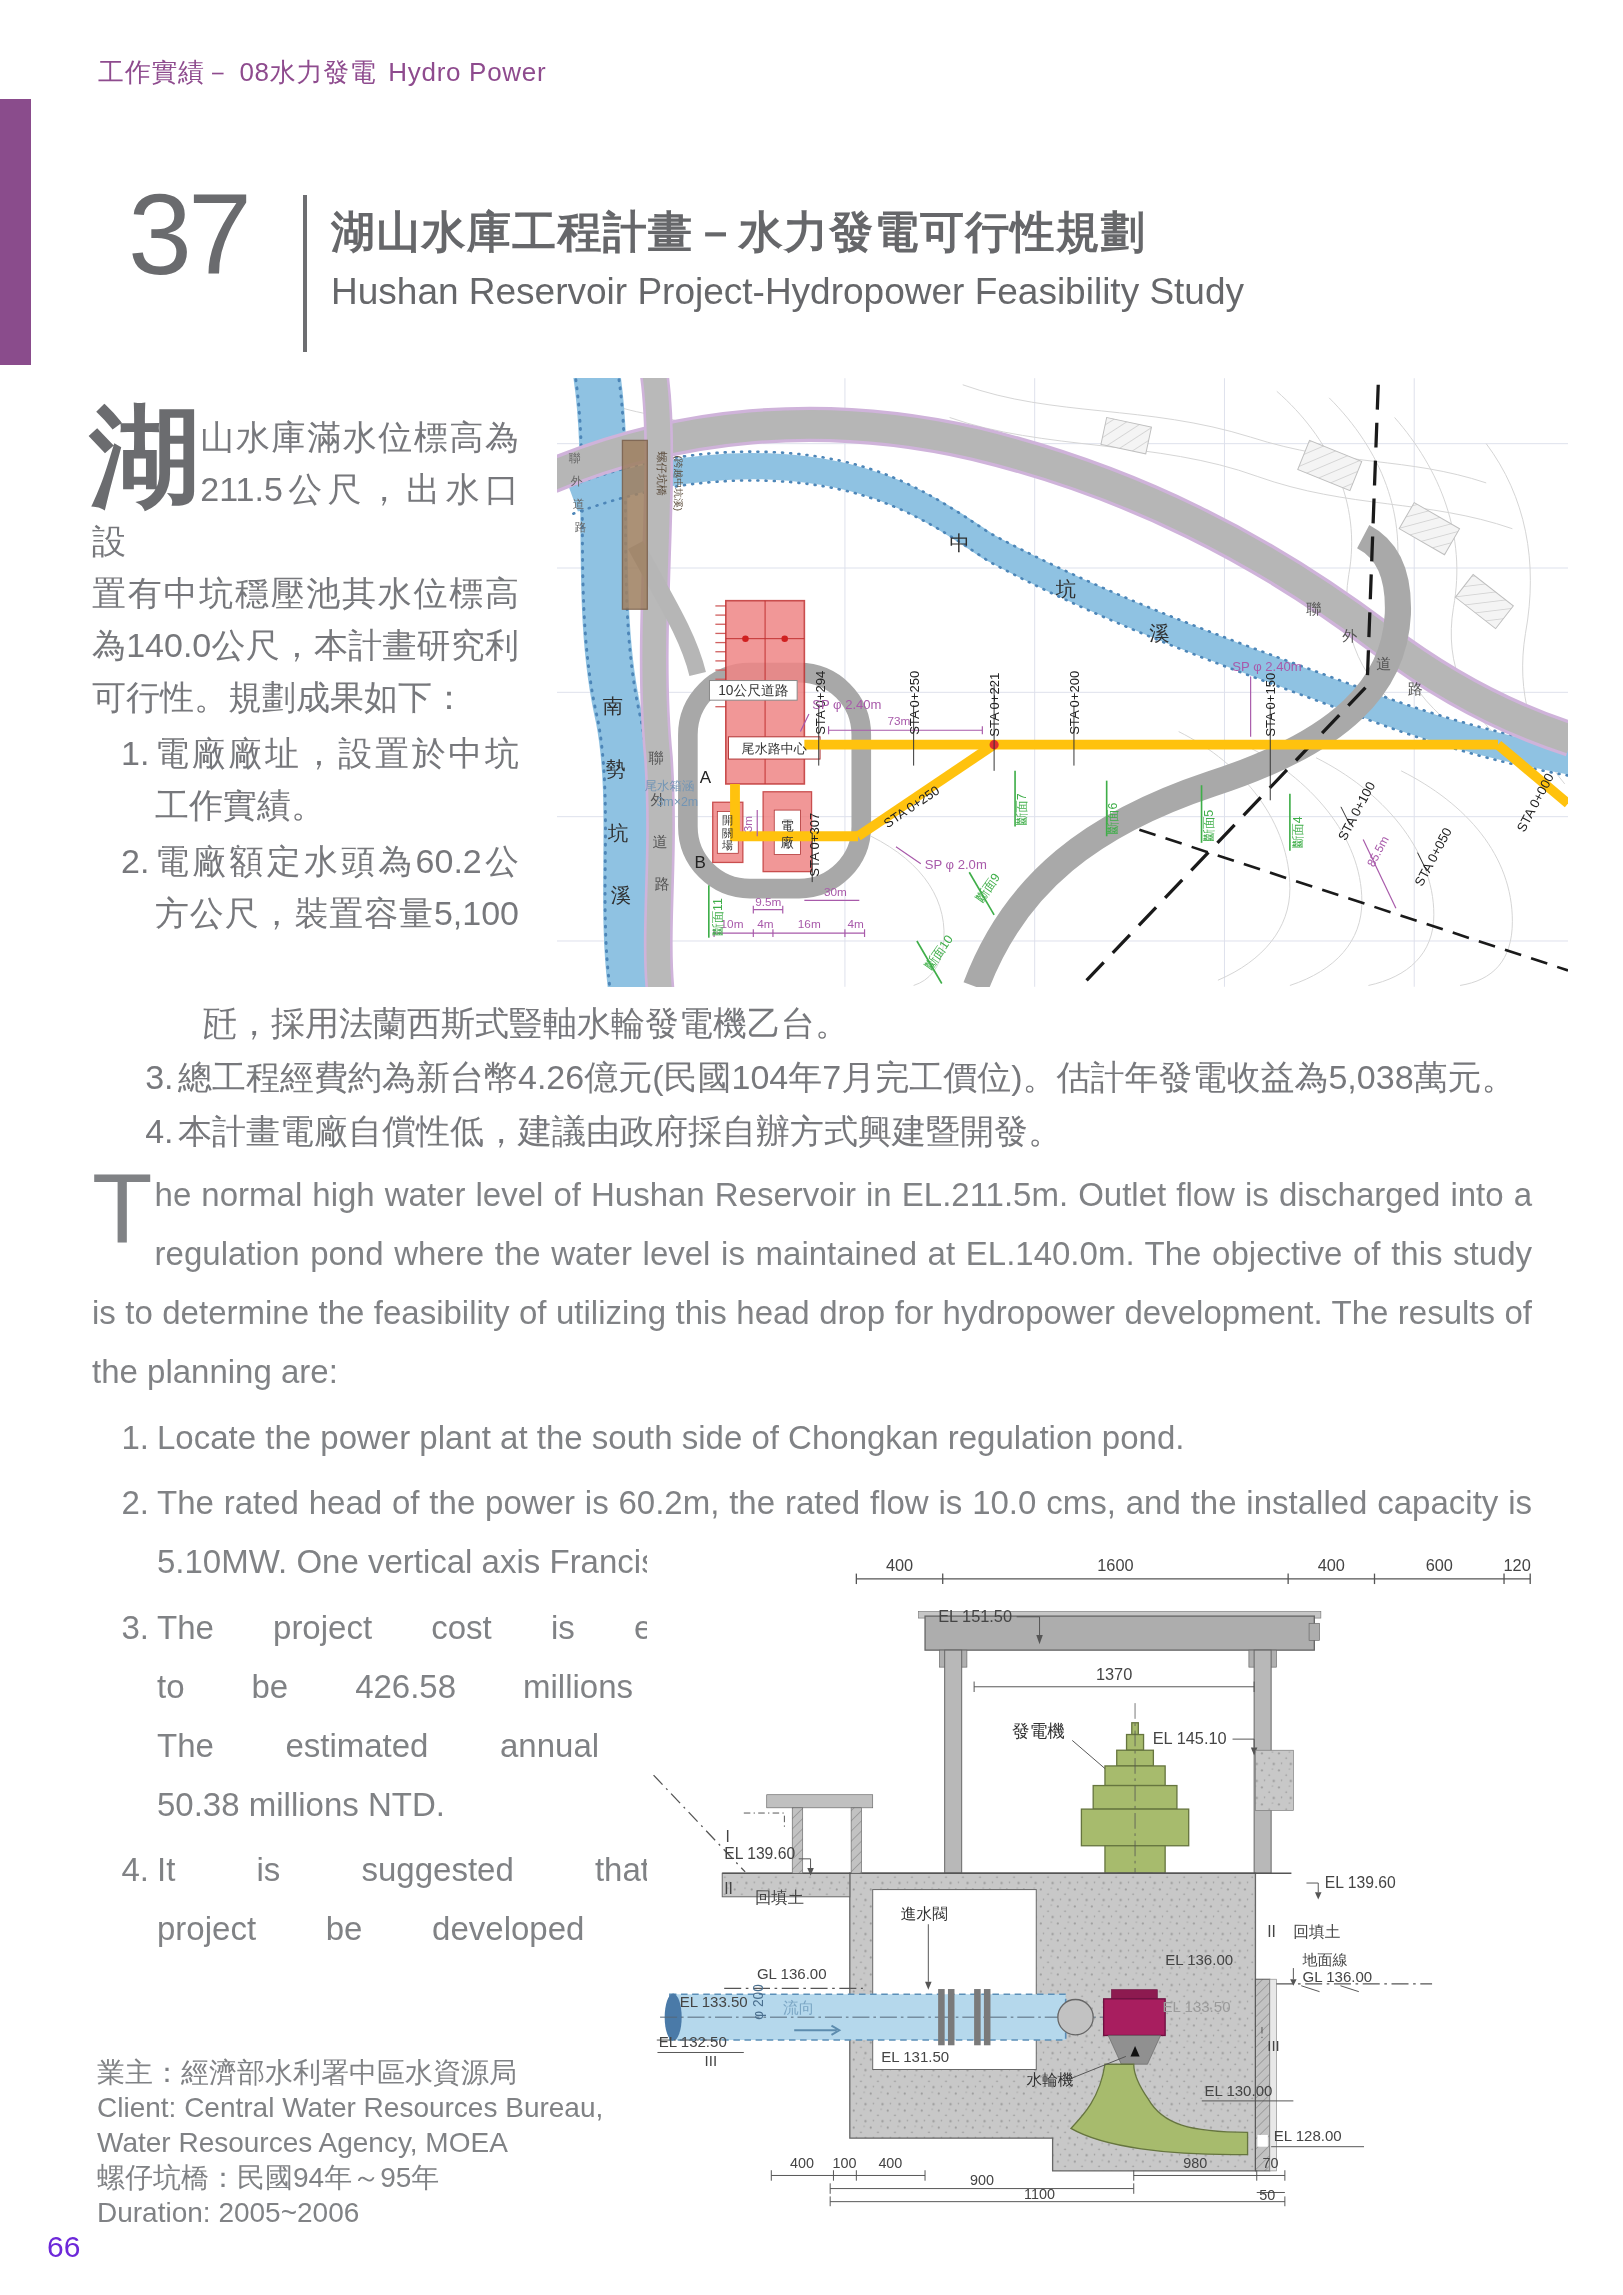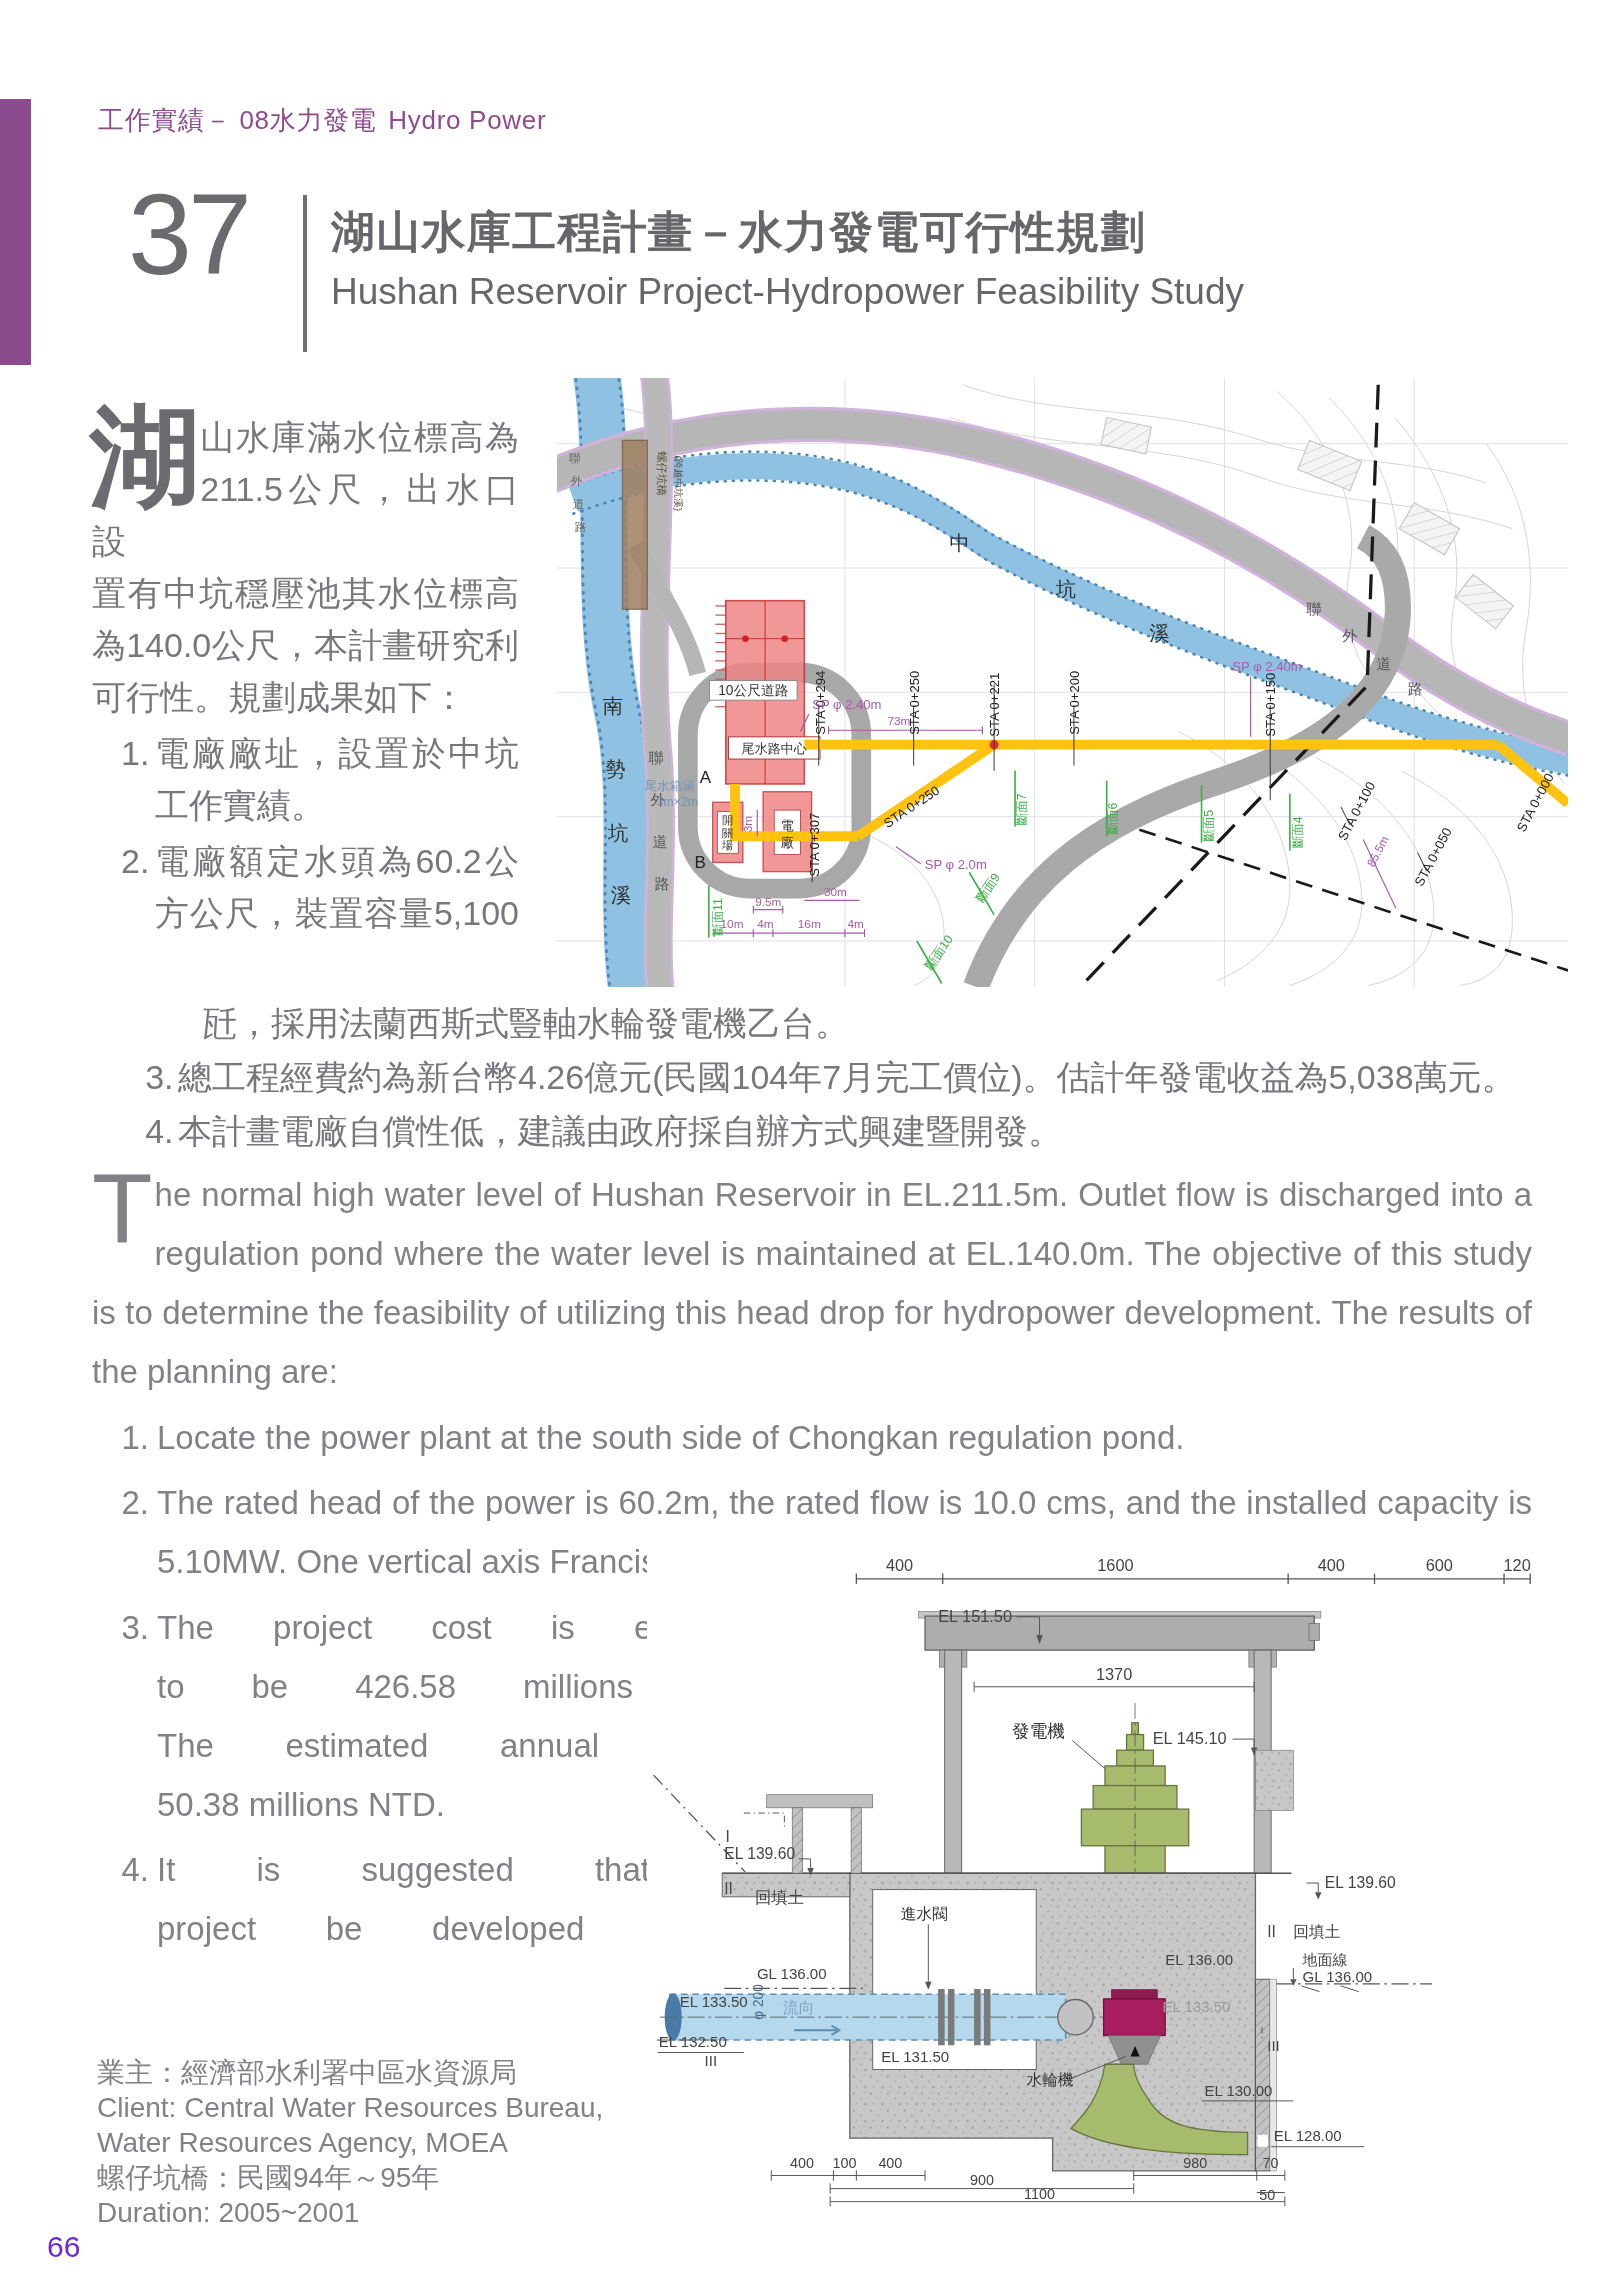--- a/index.html
+++ b/index.html
@@ -1,19 +1,19 @@
 <!DOCTYPE html>
 <html style="font-size:10.5px"><head>
 <meta charset="utf-8">
 <style>
   html,body{margin:0;padding:0;background:#e9e9e9;}
   .page{position:relative;width:1623px;height:2295px;background:#ffffff;overflow:hidden;
         font-family:"Liberation Sans","DejaVu Sans",sans-serif;}
   
-  .hdr{position:absolute;left:98px;top:55px;font-size:26px;color:#8e4b8e;letter-spacing:0.7px;margin-top:48px;}
+  .hdr{position:absolute;left:98px;top:55px;font-size:26px;color:#8e4b8e;letter-spacing:0.7px;}
   .hdr .en{margin-left:11.8px;}
   .side-bar{position:absolute;left:0;top:99px;width:31px;height:266px;background:#8a4c8c;}
   .big-num{position:absolute;left:128px;top:177px;font-size:115px;line-height:1;color:#6a6b6e;letter-spacing:-3.9px;}
   .title-divider{position:absolute;left:303px;top:195px;width:3.9px;height:157px;background:#6d6e71;}
   .titles{position:absolute;left:331px;top:203px;width:1211px;color:#66676a;}
   .title-zh{font-size:44px;font-weight:bold;letter-spacing:1.3px;}
   .title-en{font-size:37px;margin-top:9.2px;}
   
   .zh-col{position:absolute;left:92px;top:378px;width:427px;padding-top:33px;color:#77787c;
           font-size:34px;line-height:52px;}
@@ -516,19 +516,19 @@
       <text x="600" y="998">1100</text>
     </g>
   </svg>
   </div>
 
   <div class="client">
     <div>業主：經濟部水利署中區水資源局</div>
     <div>Client: Central Water Resources Bureau,</div>
     <div>Water Resources Agency, MOEA</div>
     <div>螺仔坑橋：民國94年～95年</div>
-    <div>Duration: 2005~2001</div>
+    <div>Duration: 2005~2006</div>
   </div>
 
   <div class="pagenum">66</div>
 
 </div>
 
 
 </body></html>

